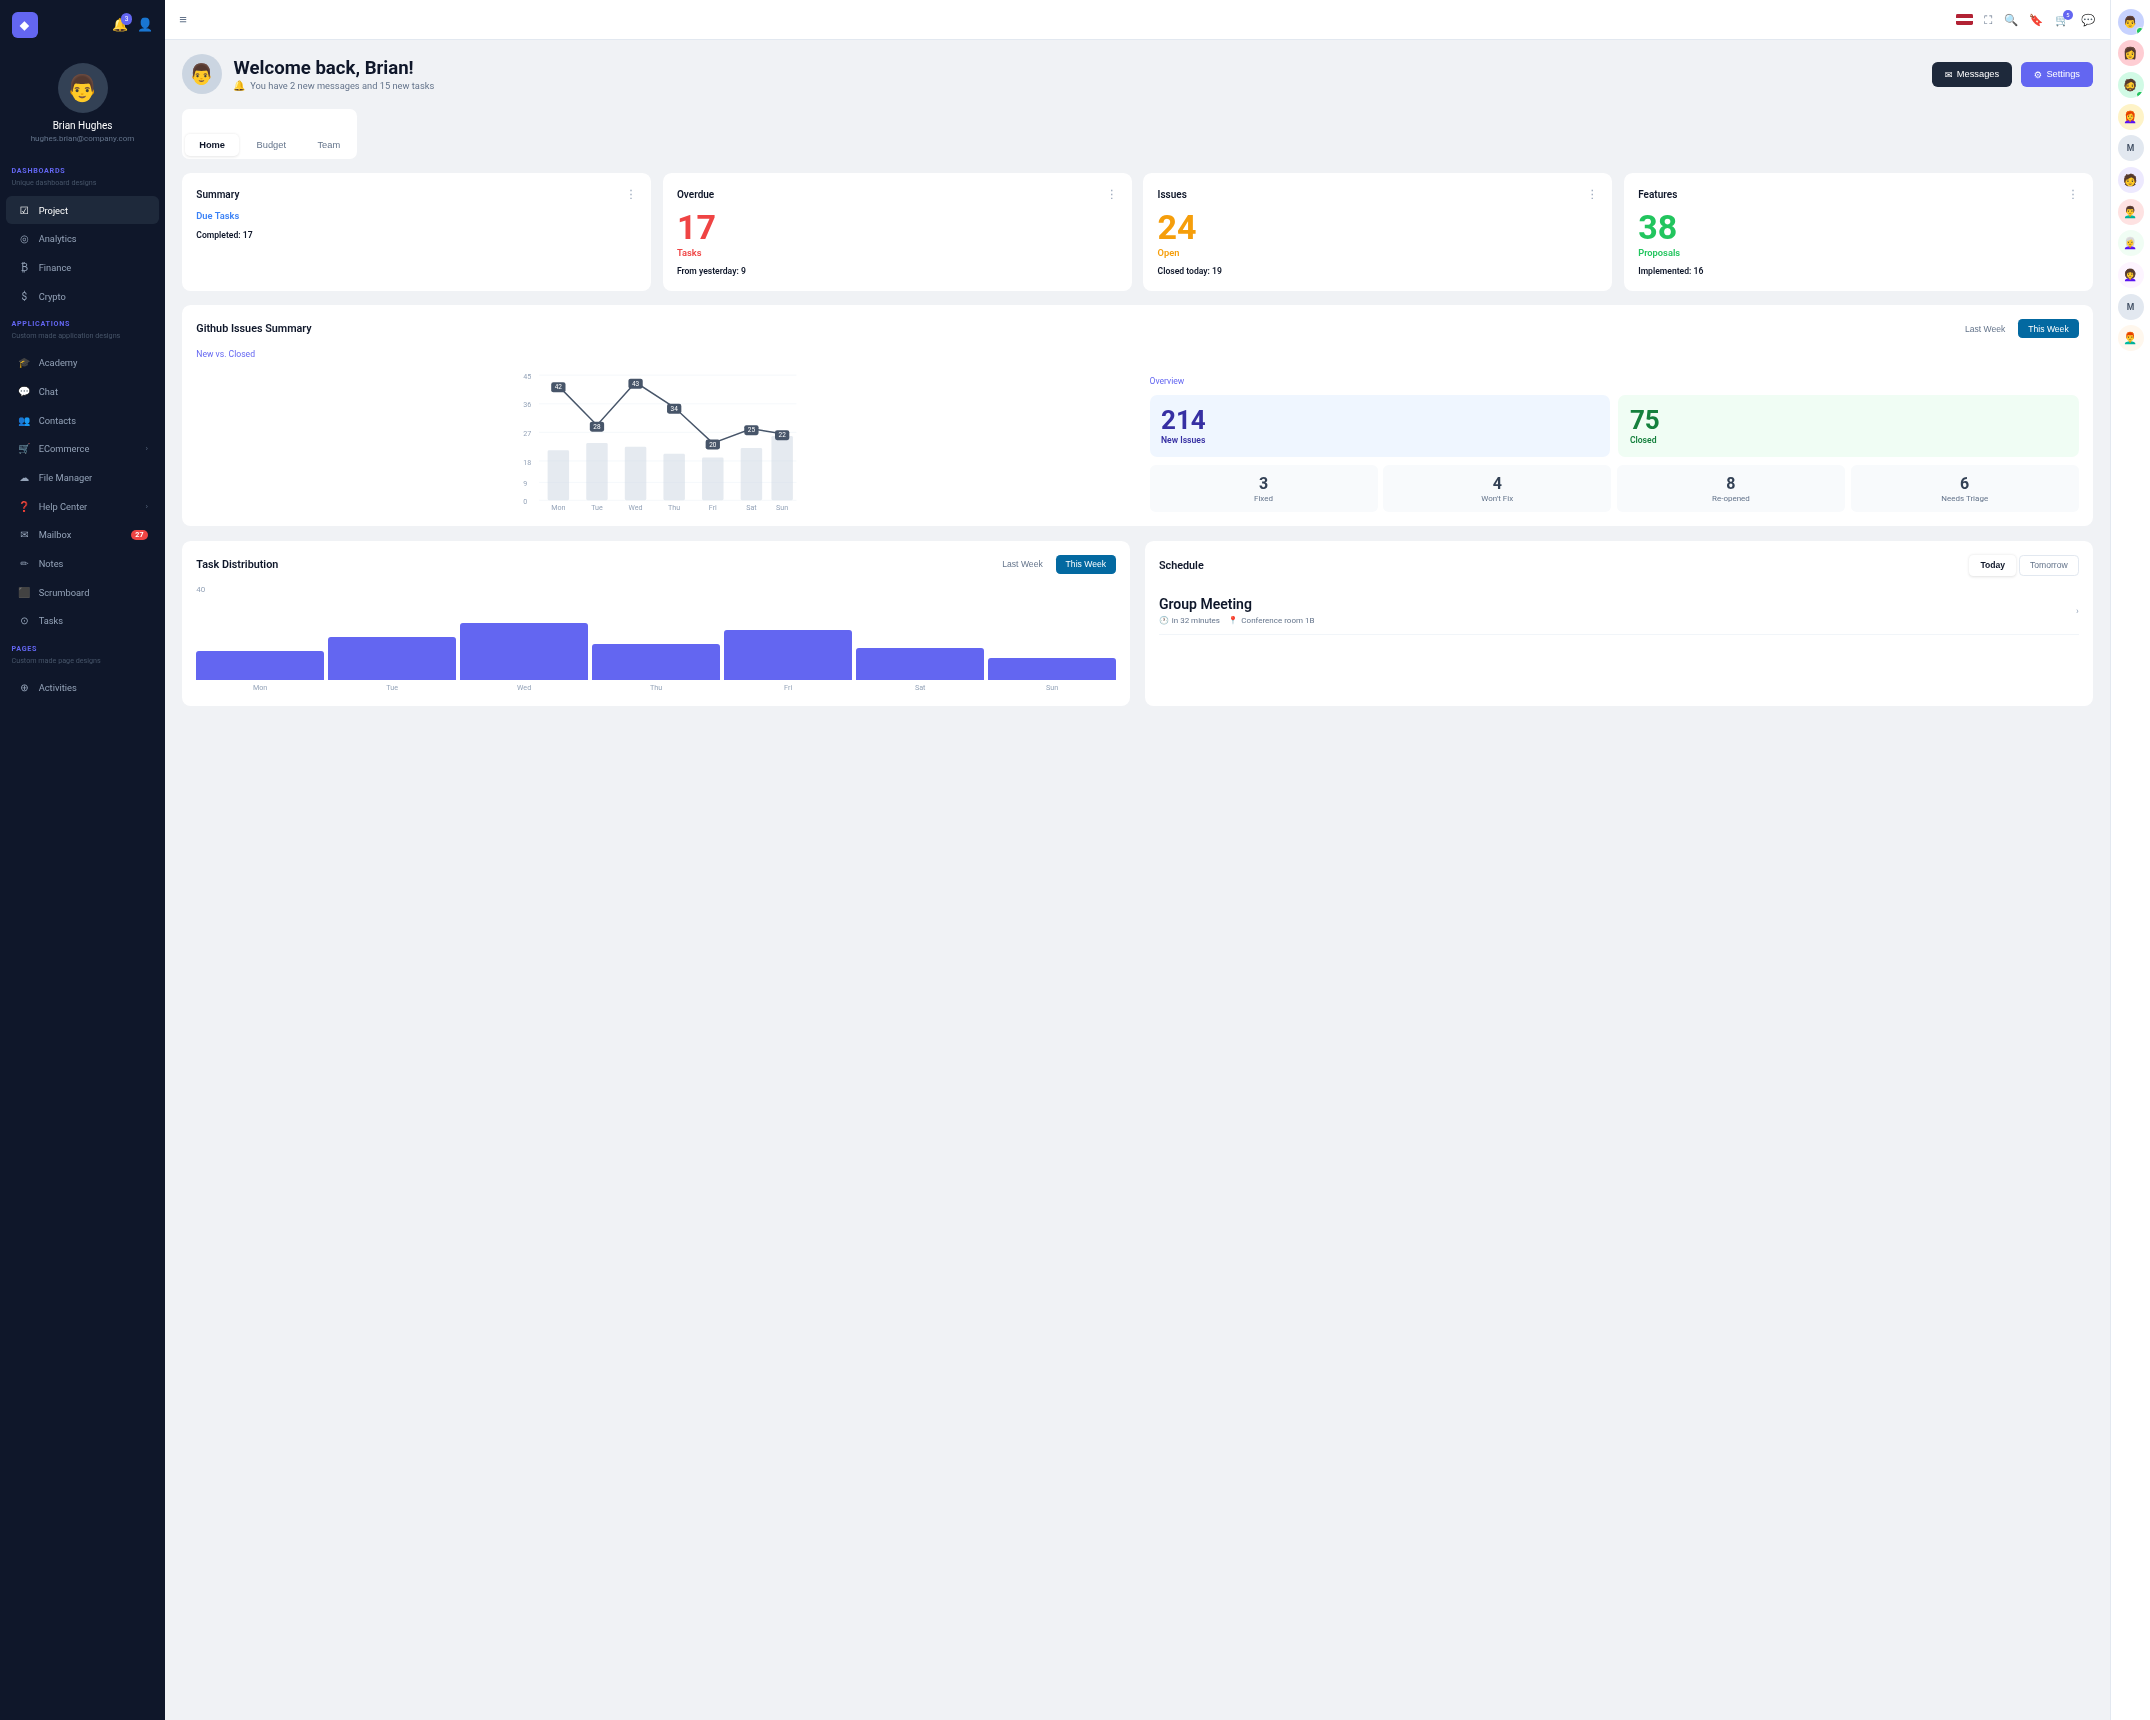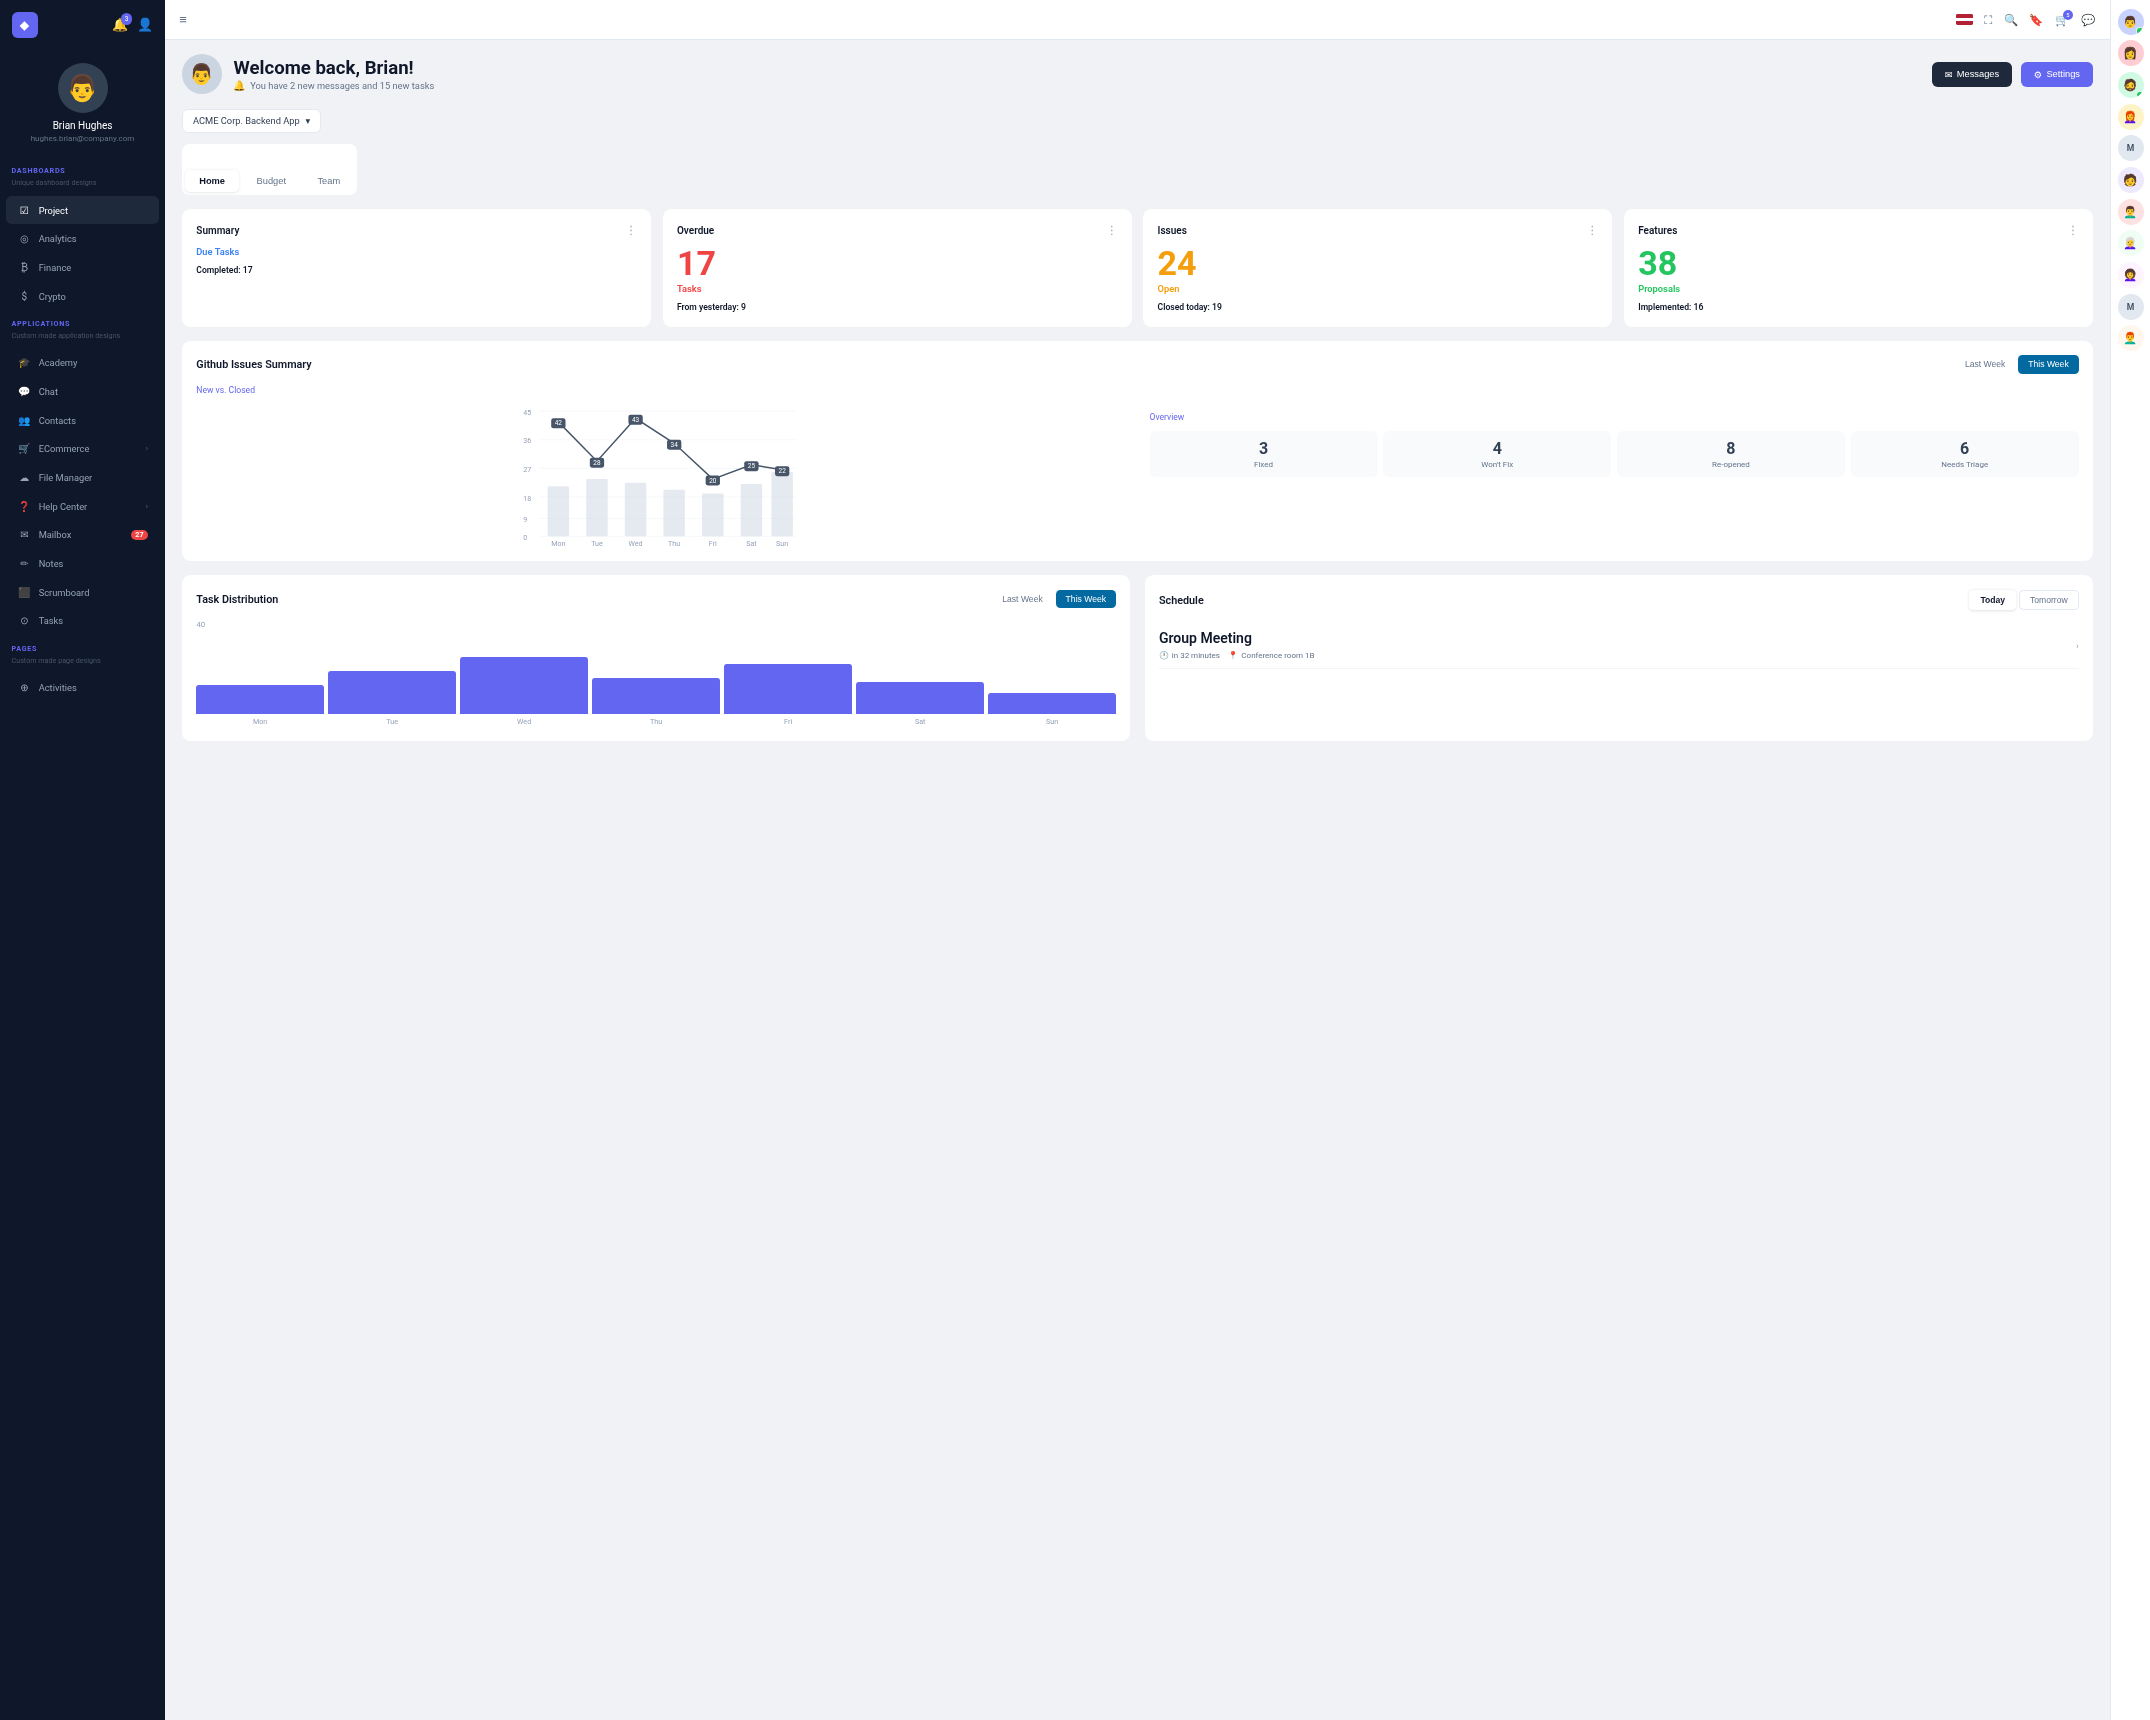--- a/index.html
+++ b/index.html
@@ -269,26 +269,20 @@
           <span>✉</span>
           <span>Messages</span>
         </button>
         <button class="btn-settings">
           <span>⚙</span>
           <span>Settings</span>
         </button>
       </div>
     </div>
 
-    <div class="project-selector">
-      <div class="project-dropdown">
-        <span>ACME Corp. Backend App</span>
-        <span>▾</span>
-      </div>
-    </div>
 
     <div class="tabs">
       <button class="tab active">Home</button>
       <button class="tab">Budget</button>
       <button class="tab">Team</button>
     </div>
 
     <div class="cards-row">
       <div class="card">
         <div class="card-header">
@@ -395,20 +389,30 @@
               <text x="219" y="198" text-anchor="middle" font-size="10" fill="#94a3b8">Thu</text>
               <text x="273" y="198" text-anchor="middle" font-size="10" fill="#94a3b8">Fri</text>
               <text x="327" y="198" text-anchor="middle" font-size="10" fill="#94a3b8">Sat</text>
               <text x="370" y="198" text-anchor="middle" font-size="10" fill="#94a3b8">Sun</text>
             </svg>
           </div>
         </div>
 
         <div class="overview-area">
           <div class="overview-title">Overview</div>
+          <div class="overview-top">
+            <div class="overview-box blue-bg">
+              <div class="overview-num" style="color:#3730a3;">214</div>
+              <div class="overview-label" style="color:#3730a3;">New Issues</div>
+            </div>
+            <div class="overview-box green-bg">
+              <div class="overview-num" style="color:#15803d;">75</div>
+              <div class="overview-label" style="color:#15803d;">Closed</div>
+            </div>
+          </div>
           <div class="overview-bottom">
             <div class="mini-box">
               <div class="mini-num">3</div>
               <div class="mini-label">Fixed</div>
             </div>
             <div class="mini-box">
               <div class="mini-num">4</div>
               <div class="mini-label">Won't Fix</div>
             </div>
             <div class="mini-box">

